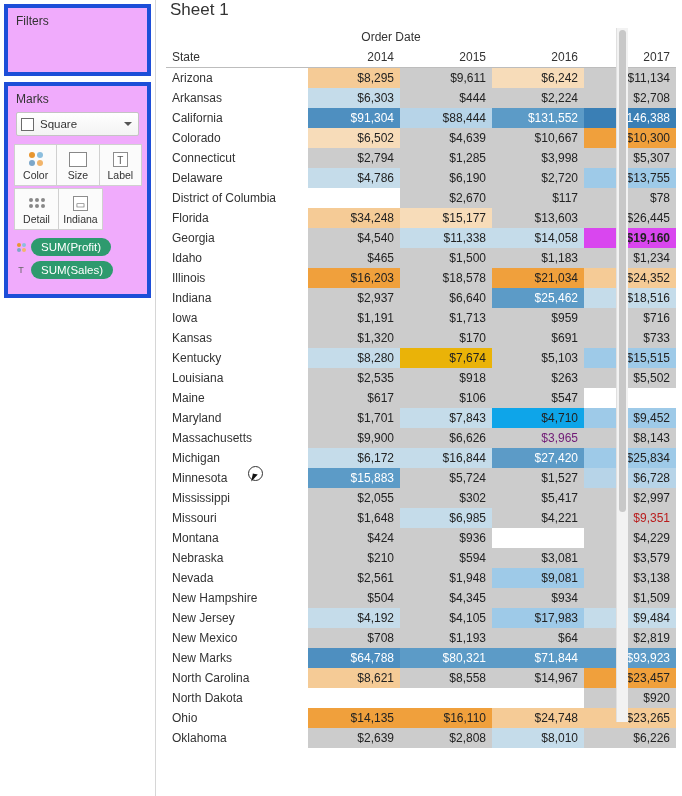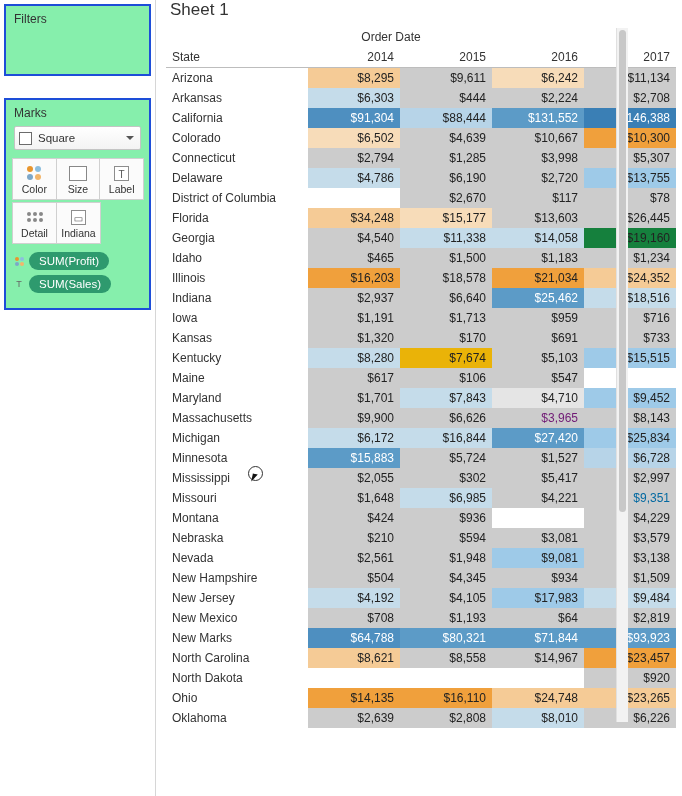--- a/index.html
+++ b/index.html
@@ -24,24 +24,24 @@
 
   
   .left-panel {
     width: 155px;
     min-width: 155px;
     background: #ffffff;
     padding: 4px 4px 0 4px;
     box-sizing: border-box;
   }
   .card {
-    border: 2px solid #1d4ed8;
-    background: #86efac;
+    border: 4px solid #1d4ed8;
+    background: #f0abfc;
     box-sizing: border-box;
-    margin-bottom: 22px;
+    margin-bottom: 6px;
   }
   .card-title {
     font-size: 12px;
     color: #333;
     padding: 6px 8px 4px 8px;
   }
   .filters-card {
     height: 72px;
   }
   .marks-card {
@@ -442,21 +442,21 @@
               <td class="val" style="background: rgb(245, 203, 150); color: rgb(34, 34, 34);">$34,248</td>
               <td class="val" style="background: rgb(247, 220, 185); color: rgb(34, 34, 34);">$15,177</td>
               <td class="val" style="background: rgb(204, 204, 204); color: rgb(34, 34, 34);">$13,603</td>
               <td class="val" style="background: rgb(204, 204, 204); color: rgb(34, 34, 34);">$26,445</td>
             </tr>
             <tr>
               <td class="state">Georgia</td>
               <td class="val" style="background: rgb(204, 204, 204); color: rgb(34, 34, 34);">$4,540</td>
               <td class="val" style="background: rgb(197, 220, 234); color: rgb(34, 34, 34);">$11,338</td>
               <td class="val" style="background: rgb(197, 220, 234); color: rgb(34, 34, 34);">$14,058</td>
-              <td class="val" style="background: #15803d; color: rgb(34, 34, 34);">$19,160</td>
+              <td class="val" style="background: #d946ef; color: rgb(34, 34, 34); font-weight: bold;">$19,160</td>
             </tr>
             <tr>
               <td class="state">Idaho</td>
               <td class="val" style="background: rgb(204, 204, 204); color: rgb(34, 34, 34);">$465</td>
               <td class="val" style="background: rgb(204, 204, 204); color: rgb(34, 34, 34);">$1,500</td>
               <td class="val" style="background: rgb(204, 204, 204); color: rgb(34, 34, 34);">$1,183</td>
               <td class="val" style="background: rgb(204, 204, 204); color: rgb(34, 34, 34);">$1,234</td>
             </tr>
             <tr>
               <td class="state">Illinois</td>
@@ -487,31 +487,38 @@
               <td class="val" style="background: rgb(204, 204, 204); color: rgb(34, 34, 34);">$733</td>
             </tr>
             <tr>
               <td class="state">Kentucky</td>
               <td class="val" style="background: rgb(197, 220, 234); color: rgb(34, 34, 34);">$8,280</td>
               <td class="val" style="background: #eab308; color: rgb(34, 34, 34);">$7,674</td>
               <td class="val" style="background: rgb(204, 204, 204); color: rgb(34, 34, 34);">$5,103</td>
               <td class="val" style="background: rgb(158, 202, 232); color: rgb(34, 34, 34);">$15,515</td>
             </tr>
             <tr>
+              <td class="state">Louisiana</td>
+              <td class="val" style="background: rgb(204, 204, 204); color: rgb(34, 34, 34);">$2,535</td>
+              <td class="val" style="background: rgb(204, 204, 204); color: rgb(34, 34, 34);">$918</td>
+              <td class="val" style="background: rgb(204, 204, 204); color: rgb(34, 34, 34);">$263</td>
+              <td class="val" style="background: rgb(204, 204, 204); color: rgb(34, 34, 34);">$5,502</td>
+            </tr>
+            <tr>
               <td class="state">Maine</td>
               <td class="val" style="background: rgb(204, 204, 204); color: rgb(34, 34, 34);">$617</td>
               <td class="val" style="background: rgb(204, 204, 204); color: rgb(34, 34, 34);">$106</td>
               <td class="val" style="background: rgb(204, 204, 204); color: rgb(34, 34, 34);">$547</td>
               <td class="val" style="background: rgb(255, 255, 255); color: rgb(34, 34, 34);"></td>
             </tr>
             <tr>
               <td class="state">Maryland</td>
               <td class="val" style="background: rgb(204, 204, 204); color: rgb(34, 34, 34);">$1,701</td>
               <td class="val" style="background: rgb(197, 220, 234); color: rgb(34, 34, 34);">$7,843</td>
-              <td class="val" style="background: #e5e5e5; color: rgb(34, 34, 34);">$4,710</td>
+              <td class="val" style="background: #0ea5e9; color: rgb(34, 34, 34);">$4,710</td>
               <td class="val" style="background: rgb(158, 202, 232); color: rgb(34, 34, 34);">$9,452</td>
             </tr>
             <tr>
               <td class="state">Massachusetts</td>
               <td class="val" style="background: rgb(204, 204, 204); color: rgb(34, 34, 34);">$9,900</td>
               <td class="val" style="background: rgb(204, 204, 204); color: rgb(34, 34, 34);">$6,626</td>
               <td class="val" style="background: rgb(204, 204, 204); color: #701a75;">$3,965</td>
               <td class="val" style="background: rgb(204, 204, 204); color: rgb(34, 34, 34);">$8,143</td>
             </tr>
             <tr>
@@ -533,21 +540,21 @@
               <td class="val" style="background: rgb(204, 204, 204); color: rgb(34, 34, 34);">$2,055</td>
               <td class="val" style="background: rgb(204, 204, 204); color: rgb(34, 34, 34);">$302</td>
               <td class="val" style="background: rgb(204, 204, 204); color: rgb(34, 34, 34);">$5,417</td>
               <td class="val" style="background: rgb(204, 204, 204); color: rgb(34, 34, 34);">$2,997</td>
             </tr>
             <tr>
               <td class="state">Missouri</td>
               <td class="val" style="background: rgb(204, 204, 204); color: rgb(34, 34, 34);">$1,648</td>
               <td class="val" style="background: rgb(197, 220, 234); color: rgb(34, 34, 34);">$6,985</td>
               <td class="val" style="background: rgb(204, 204, 204); color: rgb(34, 34, 34);">$4,221</td>
-              <td class="val" style="background: rgb(204, 204, 204); color: #0369a1;">$9,351</td>
+              <td class="val" style="background: rgb(204, 204, 204); color: #b91c1c;">$9,351</td>
             </tr>
             <tr>
               <td class="state">Montana</td>
               <td class="val" style="background: rgb(204, 204, 204); color: rgb(34, 34, 34);">$424</td>
               <td class="val" style="background: rgb(204, 204, 204); color: rgb(34, 34, 34);">$936</td>
               <td class="val" style="background: rgb(255, 255, 255); color: rgb(34, 34, 34);"></td>
               <td class="val" style="background: rgb(204, 204, 204); color: rgb(34, 34, 34);">$4,229</td>
             </tr>
             <tr>
               <td class="state">Nebraska</td>

